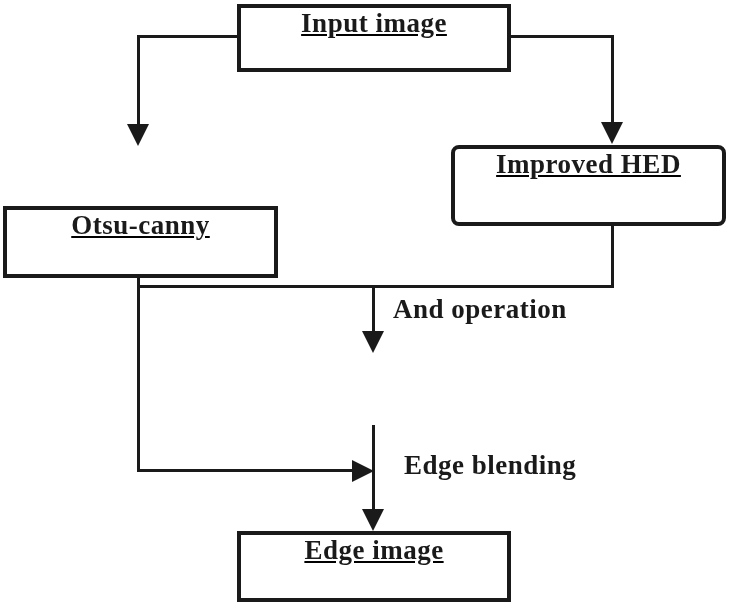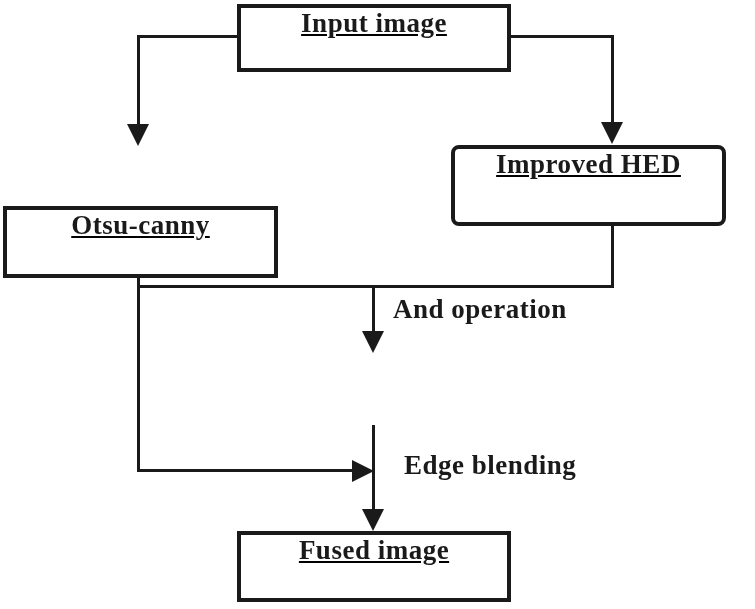--- a/index.html
+++ b/index.html
@@ -122,19 +122,19 @@
   <div class="node" id="node-otsu">
     <span class="node-label">Otsu-canny</span>
   </div>
 
   <div class="node" id="node-hed">
     <span class="node-label">Improved HED</span>
   </div>
 
 
   <div class="node" id="node-fused">
-    <span class="node-label">Fused image</span>
+    <span class="node-label">Edge image</span>
   </div>
 
   <div class="edge-label" id="label-blend">Edge blending</div>
   <div class="edge-label" id="label-and">And operation</div>
 
 </div>
 
 </body></html>

